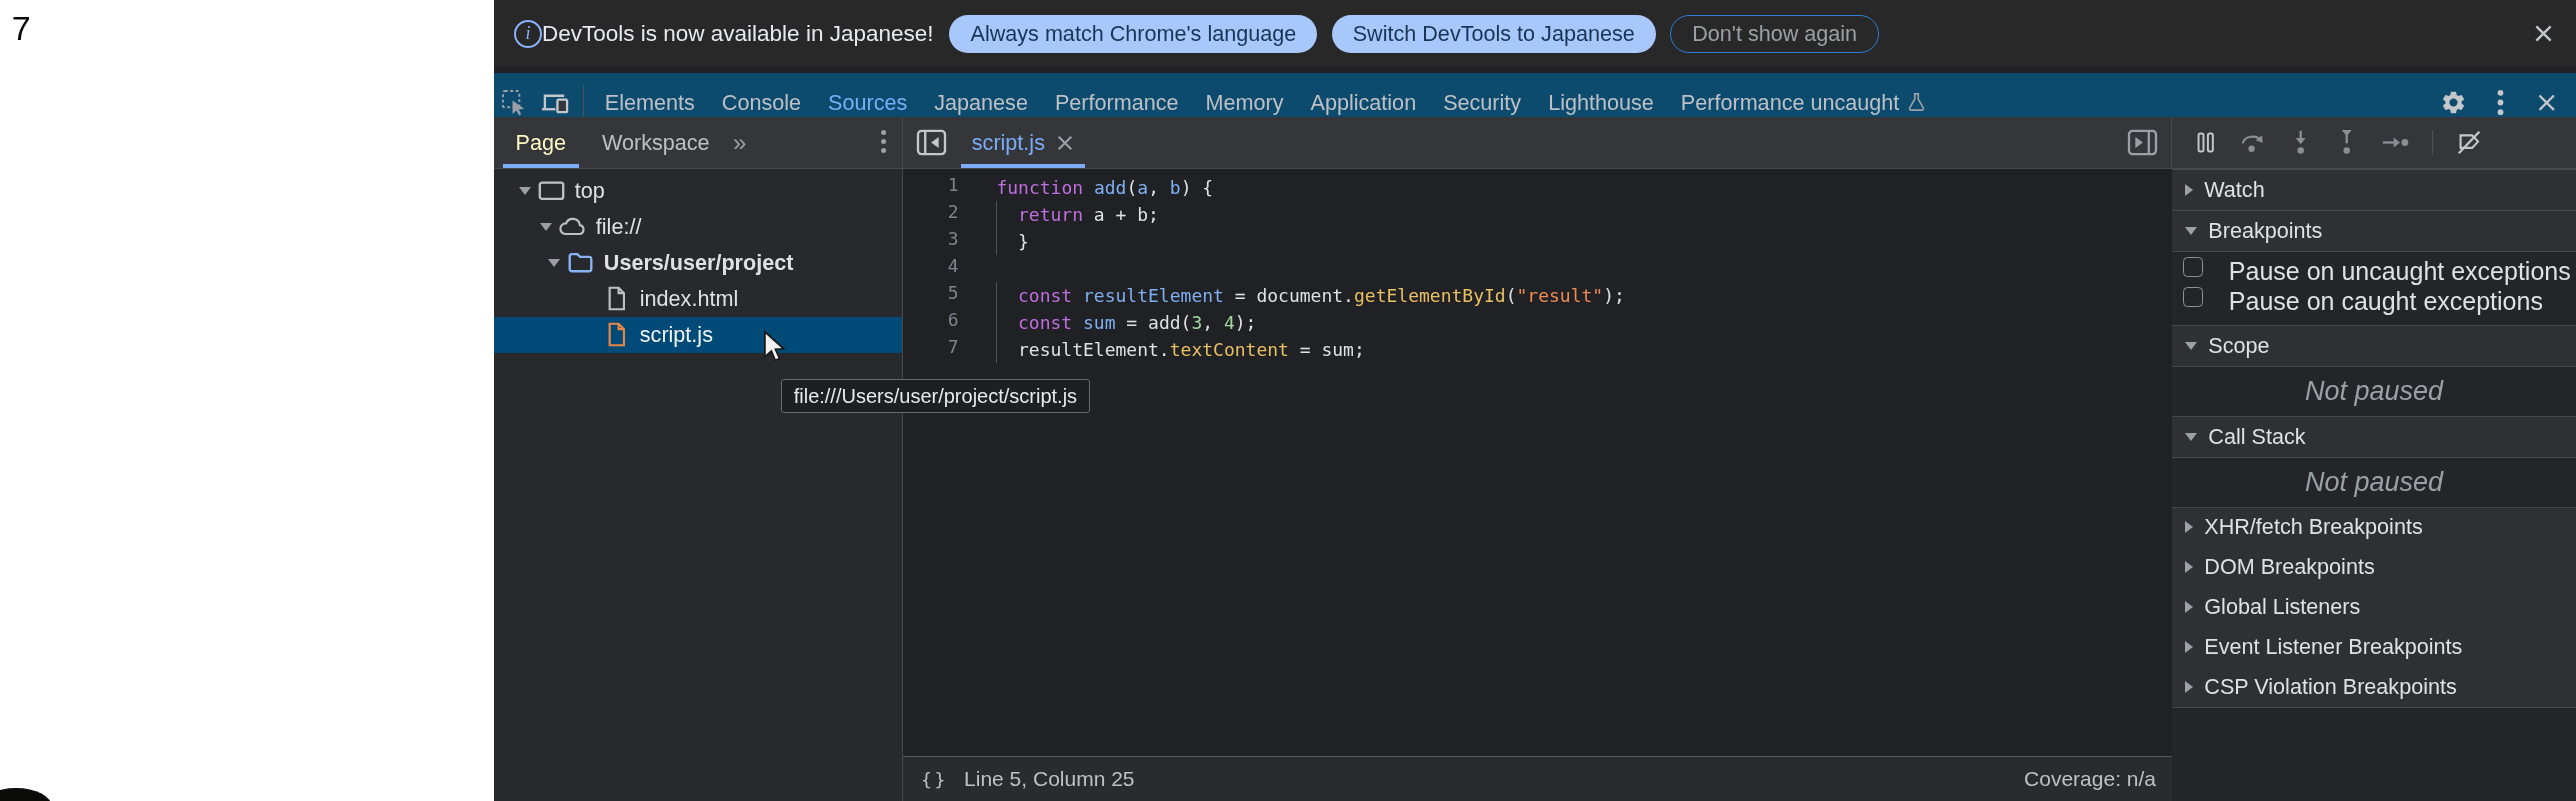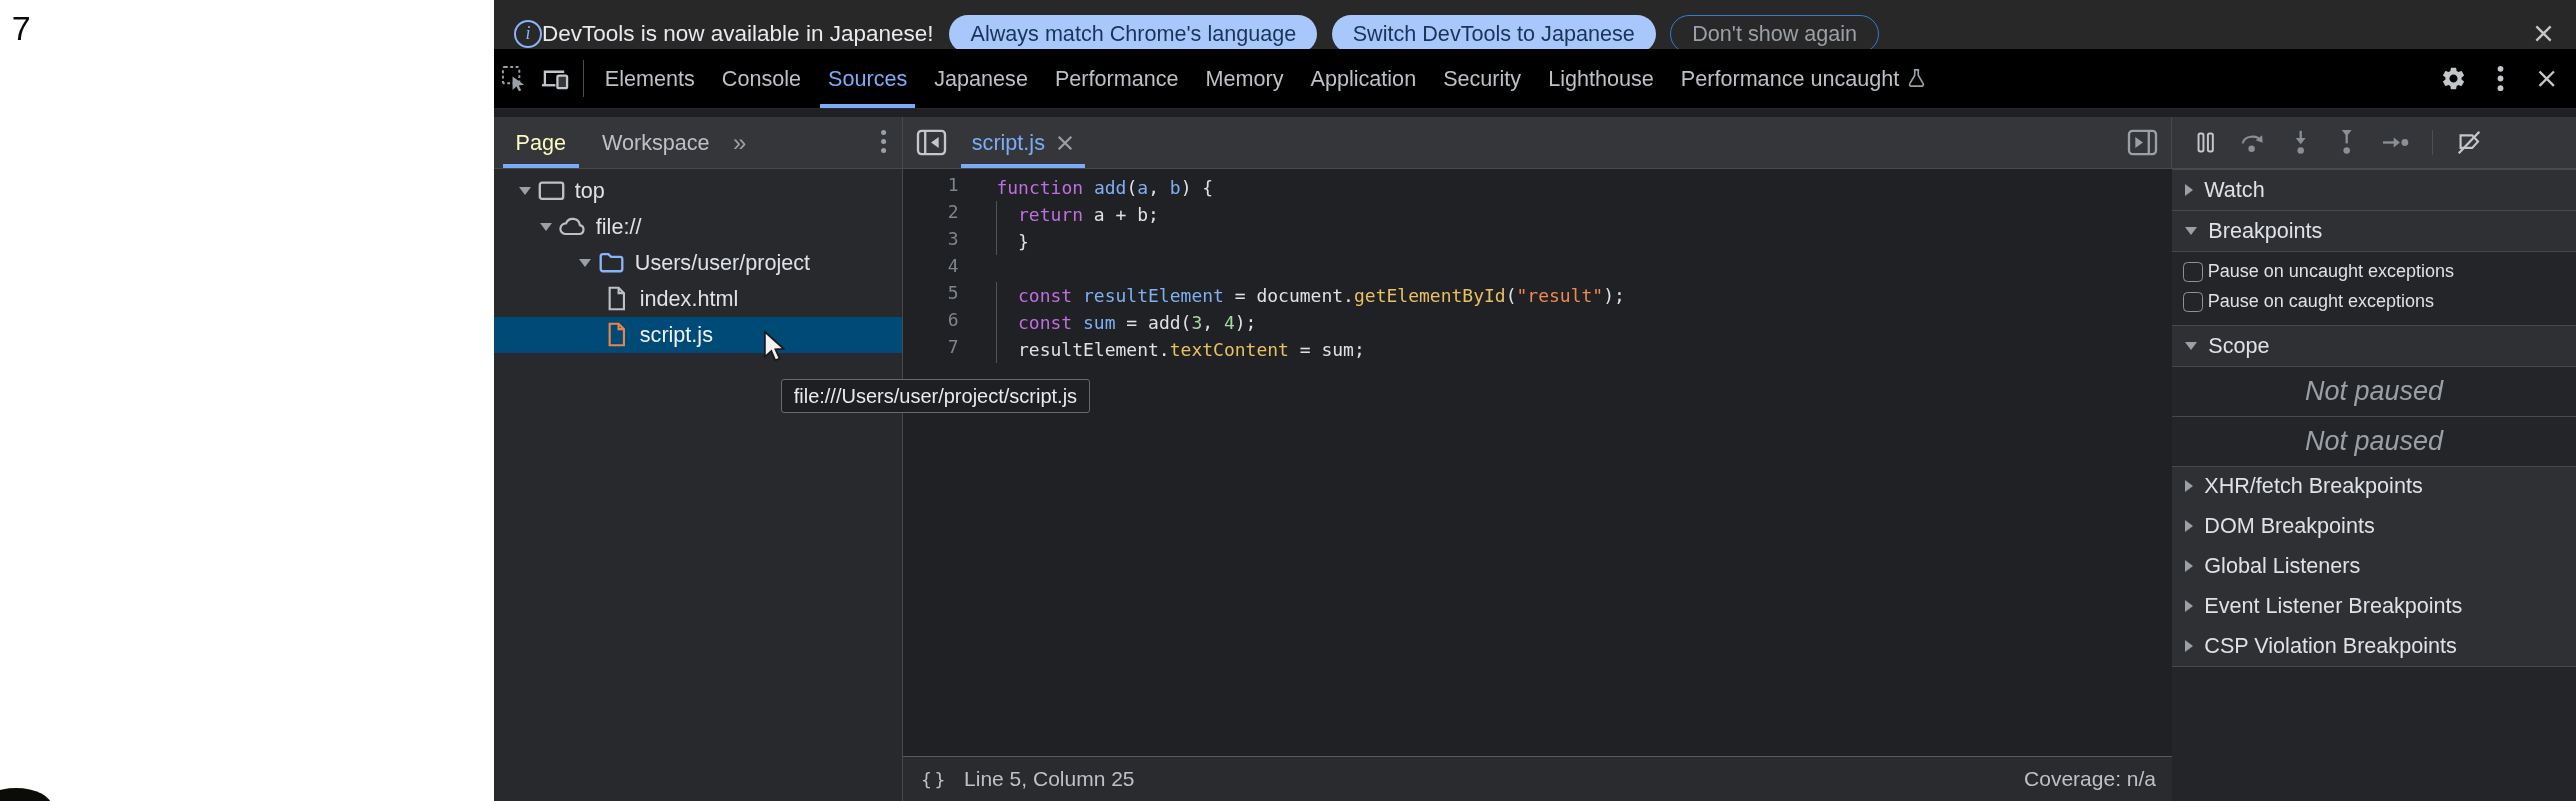--- a/index.html
+++ b/index.html
@@ -23,21 +23,21 @@
     font:italic 18px "Liberation Serif", serif; margin-left:20px; flex:none; }
   .banner-msg { font-size:22.5px; color:#e8eaed; margin:0 16px 0 0; white-space:nowrap; }
   .pill { height:38px; border-radius:19px; border:none; font-size:21.6px; padding:0 21px;
     margin-right:14.4px; font-family:inherit; white-space:nowrap; cursor:default; }
   .pill.tonal { background:#a8c7fa; color:#1a3458; }
   .pill.outline { background:transparent; color:#9aa0a6; border:1.8px solid #2e7cd6; }
   .banner-close { position:absolute; right:18px; top:19px; width:29px; height:29px;
     display:flex; align-items:center; justify-content:center; }
 
   
-  .tabbar { position:absolute; left:0; top:49px; width:100%; height:60px; background:#000000;
+  .tabbar { position:absolute; left:0; top:73px; width:100%; height:60px; background:#0c4a6e;
     display:flex; align-items:stretch; border-bottom:0.9px solid #28292c; }
   .ticon { display:flex; align-items:center; justify-content:center; width:41px; flex:none; }
   .tsep { width:0.9px; background:#4c4f53; margin:10.8px 7.2px; flex:none; }
   .tab { display:flex; align-items:center; gap:7.2px; padding:0 13.5px; font-size:21.6px;
     color:#bdc1c6; position:relative; white-space:nowrap; }
   .tab.active { color:#7cacf8; }
   .tab.active::after { content:""; position:absolute; left:5.4px; right:5.4px; bottom:0;
     height:4.5px; background:#7cacf8; }
   .tabbar-right { margin-left:auto; display:flex; align-items:center; gap:5.4px; padding-right:9px; }
 
@@ -97,22 +97,22 @@
   .braces { font:18px "DejaVu Sans Mono", monospace; color:#bdc1c6; margin:0 16px 0 18px;
     letter-spacing:2.7px; }
   .coverage { margin-left:auto; margin-right:16px; }
 
   .debug-pane { width:404px; flex:none; background:#242528; display:flex; flex-direction:column; }
   .sec { min-height:41px; display:flex; align-items:center; gap:11.7px; background:#2f3034;
     color:#dee1e5; padding-left:12.6px; font-size:21.6px; flex:none; }
   .sec.collapsed-tail { min-height:40px; }
   .bt { border-top:0.9px solid #45484c; }
   .cbarea { background:#242528; border-top:0.9px solid #45484c; padding:4.5px 0 8px; flex:none; }
-  .cbrow { height:30px; display:flex; align-items:center; gap:5px; padding-left:10.8px;
-    color:#dee1e5; font-size:18px; }
+  .cbrow { height:30px; display:flex; gap:26px; padding-left:10.8px;
+    color:#dee1e5; font-size:25px; }
   .cb { width:20px; height:20px; border:1.8px solid #8d9298; border-radius:4.5px; background:transparent; flex:none; }
   .npause { height:50px; border-top:0.9px solid #45484c; display:flex; align-items:center;
     justify-content:center; color:#9aa0a6; font-style:italic; font-size:27px; background:#242528; flex:none; }
   .tailfill { flex:1; border-top:0.9px solid #45484c; background:#242528; }
 
   .tooltip { position:absolute; left:287px; top:379px; height:34px; line-height:32px;
     background:#1e1f22; border:0.9px solid #66696d; border-radius:3px; color:#e8eaed;
     font-size:20px; padding:0 11.7px; white-space:nowrap; z-index:50; }
   .cursor-arrow { position:absolute; left:267px; top:330px; z-index:60; }
 </style>
@@ -310,21 +310,21 @@
           <div class="tw-arrow">
             <div class="arr-d"></div>
           </div>
           <div class="tw-icon">
             <svg width="29" height="21.6" viewBox="0 0 32 24">
               <path d="M8 20 h15.5 a5 5 0 0 0 .7-9.9 A8 8 0 0 0 8.8 8.3 A4.9 4.9 0 0 0 8 20 Z" fill="none" stroke="#bdc1c6" stroke-width="2.4"></path>
             </svg>
           </div>
           <div>file://</div>
         </div>
-        <div class="tree-row" style="padding-left: 80px;">
+        <div class="tree-row" style="padding-left: 49px; font-weight: bold;">
           <div class="tw-arrow">
             <div class="arr-d"></div>
           </div>
           <div class="tw-icon">
             <svg width="27" height="23.4" viewBox="0 0 30 26">
               <path d="M3 6 a2.5 2.5 0 0 1 2.5 -2.5 h6 L14.5 6.5 h10 A2.5 2.5 0 0 1 27 9 v11 a2.5 2.5 0 0 1 -2.5 2.5 h-19 A2.5 2.5 0 0 1 3 20 Z" fill="none" stroke="#8ab4f8" stroke-width="2.6"></path>
             </svg>
           </div>
           <div>Users/user/project</div>
         </div>
@@ -380,20 +380,24 @@
           <div class="cbrow">
             <div class="cb"></div>
             <div>Pause on caught exceptions</div>
           </div>
         </div>
         <div class="sec bt">
           <div class="arr-d"></div>
           <div>Scope</div>
         </div>
         <div class="npause">Not paused</div>
+        <div class="sec bt">
+          <div class="arr-d"></div>
+          <div>Call Stack</div>
+        </div>
         <div class="npause">Not paused</div>
         <div class="sec bt collapsed-tail">
           <div class="arr-r"></div>
           <div>XHR/fetch Breakpoints</div>
         </div>
         <div class="sec collapsed-tail">
           <div class="arr-r"></div>
           <div>DOM Breakpoints</div>
         </div>
         <div class="sec collapsed-tail">

